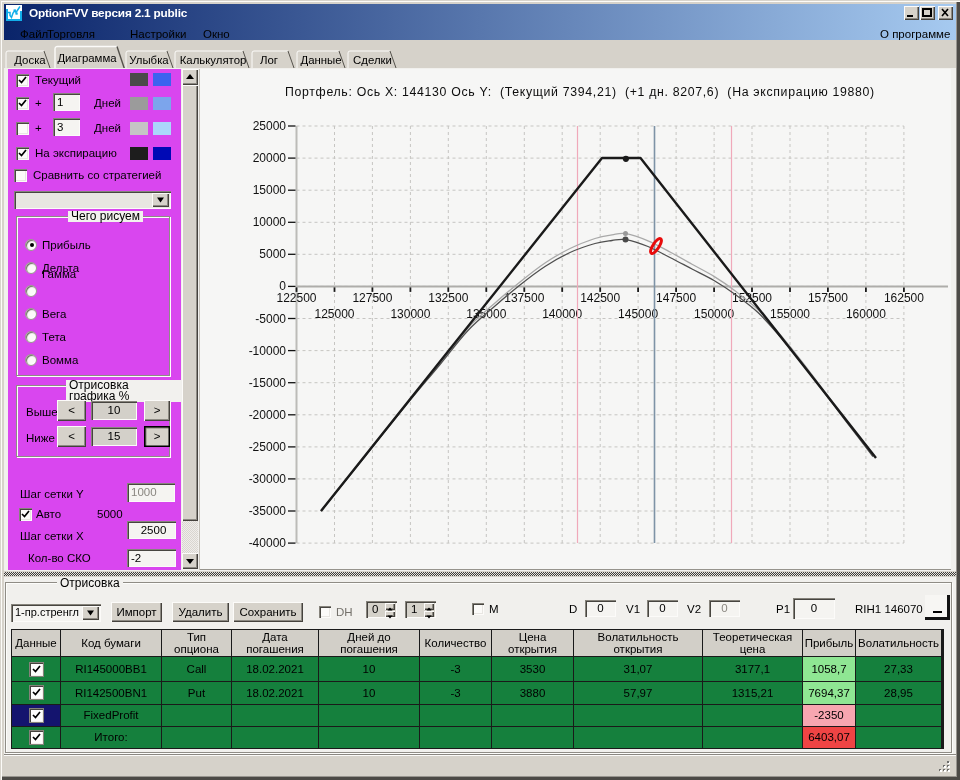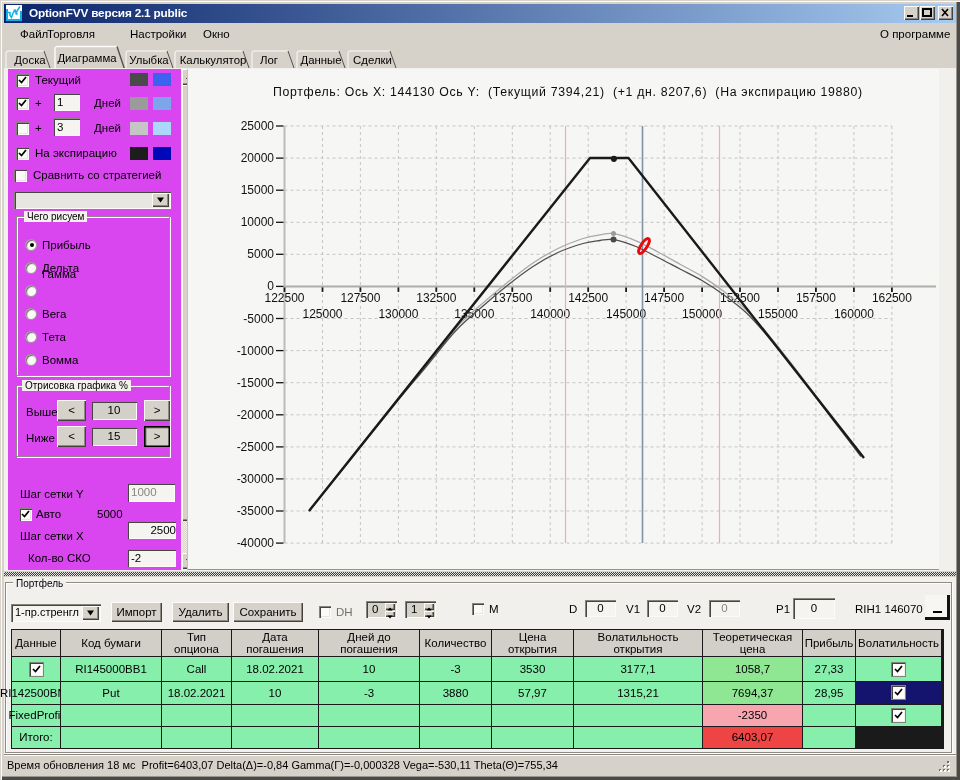--- a/index.html
+++ b/index.html
@@ -1,42 +1,42 @@
 <!DOCTYPE html>
 <html><head>
 <meta charset="utf-8">
 <style>
 html,body{margin:0;padding:0;width:960px;height:780px;overflow:hidden;}
 body{font-family:"Liberation Sans",sans-serif;background:#d6d2ca;position:relative;}
 .abs{position:absolute;}
 #frame{position:absolute;inset:0;box-shadow:inset 1px 1px 0 0 #d8d4cc, inset 2px 2px 0 0 #fcfbf8, inset -3px -3px 0 0 #4c4a46, inset -4px -4px 0 0 #98958f;}
-#titlebar{left:4px;top:4px;width:952px;height:19px;background:linear-gradient(90deg,#0a246a 0%,#a6caf0 100%);}
+#titlebar{left:4px;top:4px;width:952px;height:36px;background:linear-gradient(90deg,#0a246a 0%,#a6caf0 100%);}
 #title{position:absolute;left:25px;top:0;height:18px;line-height:19px;color:#fff;font-size:11.8px;font-weight:bold;white-space:nowrap;letter-spacing:-0.2px;}
 .tbtn{position:absolute;top:2px;width:15px;height:14px;background:#d6d2ca;box-shadow:inset 1px 1px 0 #fcfbf9, inset -1px -1px 0 #45423d, inset -2px -2px 0 #8d8a83;}
 #menubar{left:4px;top:23px;width:952px;height:22px;}
 .mi{position:absolute;top:0;height:22px;line-height:23px;font-size:11.5px;color:#000;white-space:nowrap;}
 
 .be{box-shadow:inset 1px 1px 0 #fcfbf9, inset -1px -1px 0 #45423d, inset -2px -2px 0 #8d8a83;background:#d6d2ca;}
 .field{position:absolute;box-shadow:inset 1px 1px 0 #86837b, inset 2px 2px 0 #474540, inset -1px -1px 0 #fcfbf9;background:#f5f4f1;font-size:11.5px;color:#000;}
 .cb{position:absolute;width:13px;height:13px;background:#fcfbf9;box-shadow:inset 1px 1px 0 #86837b, inset 2px 2px 0 #474540, inset -1px -1px 0 #fcfbf9, inset -2px -2px 0 #e8e6e2;}
 .cb svg{position:absolute;left:2px;top:2px;}
 .lab{position:absolute;font-size:11.5px;color:#000;white-space:nowrap;line-height:12px;}
 .sw{position:absolute;width:18px;height:13px;}
 .radio{position:absolute;width:12px;height:12px;border-radius:50%;background:#fcfbf9;box-shadow:inset 1px 1px 1px #6d6a63, inset -1px -1px 1px #fff;border:1px solid #9a978f;box-sizing:border-box;}
 .rdot{position:absolute;left:3.5px;top:3.5px;width:4px;height:4px;border-radius:50%;background:#000;}
 .btn{position:absolute;background:#d6d2ca;box-shadow:inset 1px 1px 0 #fcfbf9, inset -1px -1px 0 #45423d, inset -2px -2px 0 #8d8a83;font-size:11.5px;color:#000;text-align:center;}
 .grp{position:absolute;border:1px solid #8f8c85;box-shadow:inset 1px 1px 0 #fdfdfb, 1px 1px 0 #fdfdfb;}
-.gl{position:absolute;font-size:10px;background:#f2f1ee;padding:0 3px;line-height:11px;}
+.gl{position:absolute;font-size:12px;background:#f2f1ee;padding:0 3px;line-height:11px;margin-left:44px;}
 #leftpanel{left:8px;top:69px;width:173px;height:501px;background:#d946ef;}
-#chartpanel{left:187px;top:69px;width:752px;height:501px;background:#f6f6f5;box-shadow:inset 1px 0 0 #c6c2ba, inset 0 -1px 0 #96938c;}
+#chartpanel{left:199px;top:69px;width:752px;height:501px;background:#f6f6f5;box-shadow:inset 1px 0 0 #c6c2ba, inset 0 -1px 0 #96938c;}
 #vscroll{left:182px;top:69px;width:16px;height:500px;background-color:#efedea;background-image:conic-gradient(#d9d6d0 25%,transparent 0 50%,#d9d6d0 0 75%,transparent 0);background-size:2px 2px;}
 #splitter{left:4px;top:572px;width:952px;height:4px;background-color:#e5e3df;background-image:conic-gradient(#3f3d39 25%,transparent 0 50%,#3f3d39 0 75%,transparent 0);background-size:2px 2px;}
 #statusbar{left:4px;top:754px;width:952px;height:22px;box-shadow:inset 0 1px 0 #8a8781, inset 0 2px 0 #fcfbf9;}
 #statusbar div{position:absolute;left:3px;top:5px;font-size:11px;color:#000;white-space:nowrap;}
-.tcell{display:flex;align-items:center;justify-content:center;font-size:11.5px;background:#86efac;color:#000;}
+.tcell{display:flex;align-items:center;justify-content:center;font-size:11.5px;background:#15803d;color:#000;}
 .thead{background:#d2cfc8;text-align:center;line-height:12.5px;}
 </style>
 </head>
 <body>
 <div id="frame"></div>
 <div class="abs" id="titlebar">
   <svg class="abs" style="left:2px;top:1px" width="16" height="16" viewBox="0 0 16 16">
     <rect x="0" y="0" width="16" height="16" fill="#fff"></rect>
     <path d="M1,4 L1,15 L15,15 L15,6" fill="none" stroke="#12aeea" stroke-width="2"></path>
     <polyline points="1,7.5 4,7.5 4,10.5 5.5,12.5 7,8 9,5.5 10,7.5 14,1.5" fill="none" stroke="#12aeea" stroke-width="1.5"></polyline>
@@ -168,21 +168,21 @@
 <div class="lab" style="left:12px;top:418.5px">Шаг сетки Y</div>
 <div class="field" style="left:119px;top:414px;width:48px;height:19px;line-height:19px;padding-left:4px;color:#8a8781;text-align:left;box-sizing:border-box">1000</div>
 <div class="cb" style="left:11px;top:439px">
       <svg width="9" height="9" viewBox="0 0 9 9">
         <path d="M1,4 L3.5,6.5 L8,1" fill="none" stroke="#000" stroke-width="1.7"></path>
       </svg>
     </div>
 <div class="lab" style="left:28px;top:438.5px">Авто</div>
 <div class="lab" style="left:89px;top:438.5px">5000</div>
 <div class="lab" style="left:12px;top:460.5px">Шаг сетки X</div>
-<div class="field" style="left:119px;top:452px;width:49px;height:18px;line-height:18px;padding-left:4px;color:#000;text-align:right;box-sizing:border-box">2500</div>
+<div class="field" style="left:119px;top:452px;width:49px;height:18px;line-height:18px;padding-left:4px;color:#000;text-align:center;box-sizing:border-box">2500</div>
 <div class="lab" style="left:20px;top:483px">Кол-во СКО</div>
 <div class="field" style="left:119px;top:480px;width:49px;height:18px;line-height:18px;padding-left:4px;color:#000;text-align:left;box-sizing:border-box">-2</div>
 </div>
 <div class="abs" id="vscroll">
   <div class="be" style="position:absolute;left:0;top:0;width:16px;height:16px"><svg width="16" height="16">
         <path d="M8,5 L12,10 L4,10 Z" fill="#000"></path>
       </svg></div>
   <div class="be" style="position:absolute;left:0;top:484px;width:16px;height:16px"><svg width="16" height="16">
         <path d="M8,11 L12,6 L4,6 Z" fill="#000"></path>
       </svg></div>
@@ -305,21 +305,21 @@
 <circle cx="426.5" cy="164.6" r="2.5" fill="#9a9a9a"></circle>
 <circle cx="426.5" cy="170.6" r="3" fill="#4a4a4a"></circle>
 <g transform="translate(457,177) rotate(33)">
         <ellipse cx="0" cy="0" rx="3" ry="8.6" fill="none" stroke="#e80b0b" stroke-width="2.8"></ellipse>
       </g>
 </svg>
 </div>
 <div class="abs" id="splitter"></div>
 <div class="abs" id="bottompanel" style="left:4px;top:577px;width:952px;height:177px;background:#f1f0ed"></div>
 <div class="grp" style="left:5px;top:582px;width:945px;height:169px"></div>
-<div class="gl" style="left:13px;top:578px;background:#f1f0ed">Портфель</div>
+<div class="gl" style="left:13px;top:578px;background:#f1f0ed">Отрисовка</div>
 <div class="field" style="left:11px;top:604px;width:90px;height:18px;line-height:16px;box-sizing:border-box;padding-left:4px;font-size:11px">1-пр.стренгл</div>
 <div class="btn" style="left:82px;top:606px;width:17px;height:14px"><svg width="17" height="14">
       <path d="M8.5,9.5 L12,4.5 L5,4.5 Z" fill="#000"></path>
     </svg></div>
 <div class="btn" style="left:111px;top:602px;width:51px;height:20px;line-height:20px">Импорт</div>
 <div class="btn" style="left:172px;top:602px;width:57px;height:20px;line-height:20px">Удалить</div>
 <div class="btn" style="left:233px;top:602px;width:70px;height:20px;line-height:20px">Сохранить</div>
 <div class="cb" style="left:319px;top:606px;width:12px;height:12px"></div>
 <div class="lab" style="left:336px;top:606px;color:#73706a">DH</div>
 <div class="field" style="left:366px;top:601px;width:31px;height:17px;line-height:16px;box-sizing:border-box;padding-left:6px;background:#d5d2ca">0</div>
@@ -368,20 +368,21 @@
           <path d="M1,4 L3.5,6.5 L8,1" fill="none" stroke="#000" stroke-width="1.7"></path>
         </svg>
       </div>
     </div>
 <div class="tcell" style="">RI145000BB1</div>
 <div class="tcell" style="">Call</div>
 <div class="tcell" style="">18.02.2021</div>
 <div class="tcell" style="">10</div>
 <div class="tcell" style="">-3</div>
 <div class="tcell" style="">3530</div>
+<div class="tcell" style="">31,07</div>
 <div class="tcell" style="">3177,1</div>
 <div class="tcell" style="background:#8fe693">1058,7</div>
 <div class="tcell" style="">27,33</div>
 <div class="tcell" style="">
       <div style="width:13px;height:13px;background:#fdfdfc;border:1px solid #84817a;position:relative;box-shadow:inset 1px 1px 0 #45423d, inset -1px -1px 0 #f3f1ed">
         <svg width="9" height="9" style="position:absolute;left:2px;top:2px" viewBox="0 0 9 9">
           <path d="M1,4 L3.5,6.5 L8,1" fill="none" stroke="#000" stroke-width="1.7"></path>
         </svg>
       </div>
     </div>
@@ -424,21 +425,20 @@
 <div class="tcell" style=""></div>
 <div class="tcell" style=""></div>
 <div class="tcell" style=""></div>
 <div class="tcell" style=""></div>
 <div class="tcell" style=""></div>
 <div class="tcell" style=""></div>
 <div class="tcell" style="background:#ef4444">6403,07</div>
 <div class="tcell" style=""></div>
 </div>
 <div class="abs" id="statusbar">
-    <div>Время обновления 18 мс&nbsp;&nbsp;Profit=6403,07 Delta(Δ)=-0,84 Gamma(Γ)=-0,000328 Vega=-530,11 Theta(Θ)=755,34</div>
 <svg style="position:absolute;right:4px;bottom:2px" width="14" height="14" viewBox="0 0 14 14">
       <g>
         <rect x="9" y="1" width="2" height="2" fill="#6e6e6c"></rect>
         <rect x="10" y="2" width="2" height="2" fill="#fff"></rect>
         <rect x="5" y="5" width="2" height="2" fill="#6e6e6c"></rect>
         <rect x="6" y="6" width="2" height="2" fill="#fff"></rect>
         <rect x="9" y="5" width="2" height="2" fill="#6e6e6c"></rect>
         <rect x="10" y="6" width="2" height="2" fill="#fff"></rect>
         <rect x="1" y="9" width="2" height="2" fill="#6e6e6c"></rect>
         <rect x="2" y="10" width="2" height="2" fill="#fff"></rect>

